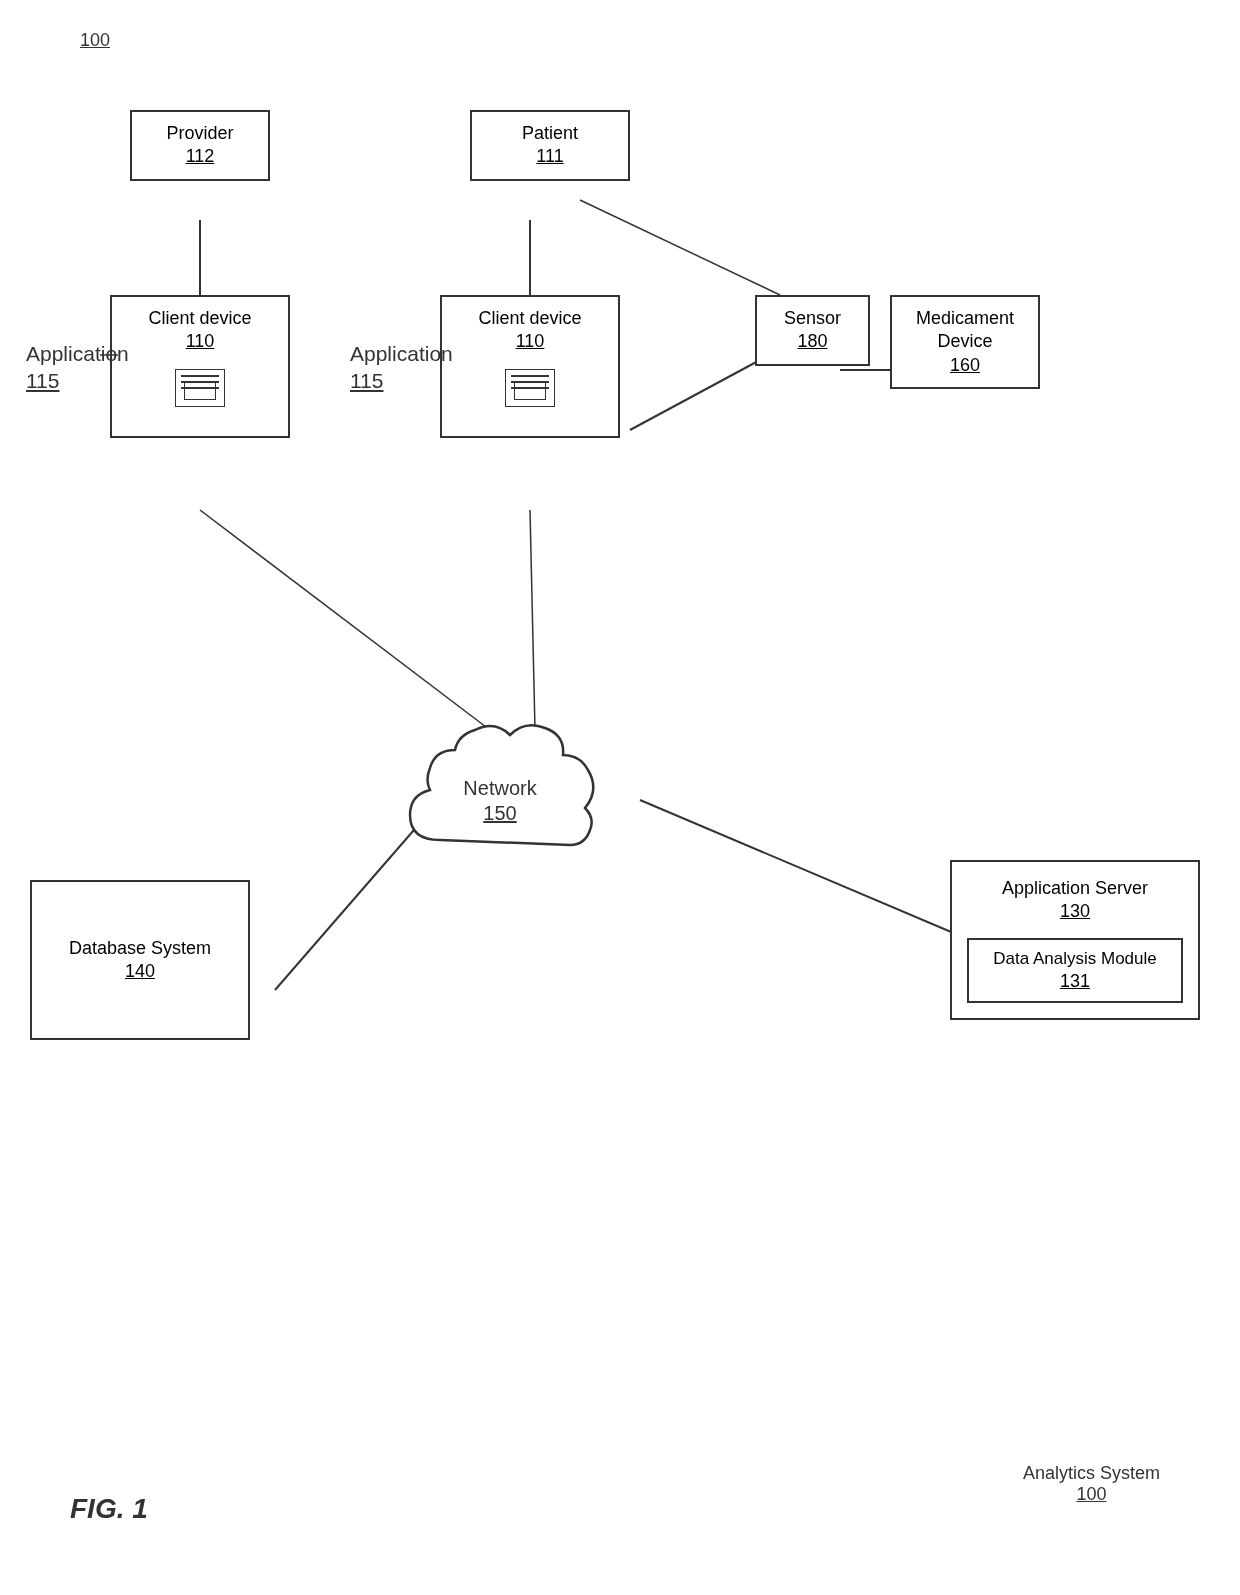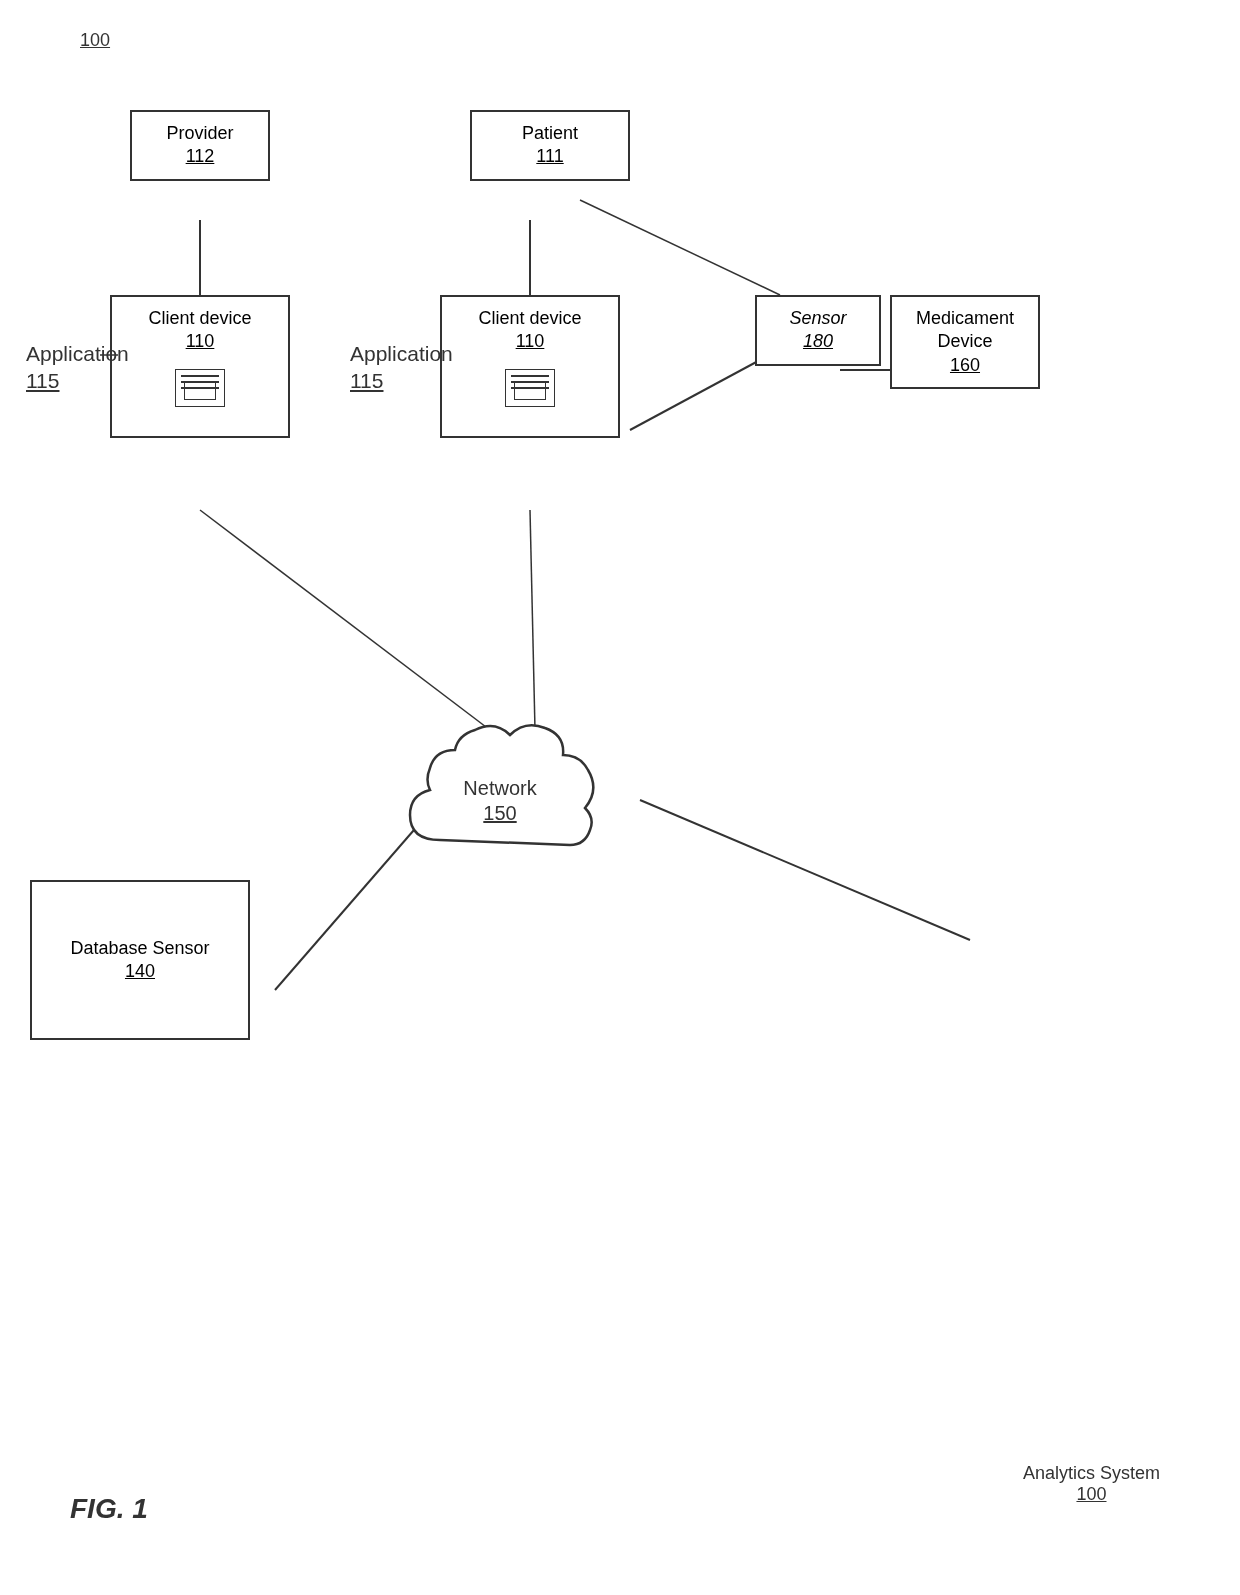--- a/index.html
+++ b/index.html
@@ -179,21 +179,21 @@
     <div class="client-device-inner">
       <div class="screen-icon"></div>
     </div>
   </div>
 
   <div class="node-label-outside" style="top:340px; left:350px;">
     <span>Application</span><br>
     <span class="num">115</span>
   </div>
 
-  <div class="node-box" style="top:295px; left:755px; width:126px;font-style:italic;">
+  <div class="node-box" style="top:295px; left:755px; width:115px;">
     <span class="label">Sensor</span>
     <span class="number">180</span>
   </div>
 
   <div class="node-box" style="top:295px; left:890px; width:150px;">
     <span class="label">Medicament Device</span>
     <span class="number">160</span>
   </div>
 
   <div style="position:absolute; top:700px; left:380px; width:240px; height:175px;">
@@ -213,24 +213,33 @@
                Q 215,118 210,130
                Q 205,145 190,145
                Z" fill="#fff" stroke="#333" stroke-width="2.5"></path>
 
       <text x="120" y="95" text-anchor="middle" font-size="20" font-family="Arial" fill="#333">Network</text>
       <text x="120" y="120" text-anchor="middle" font-size="20" font-family="Arial" fill="#333" text-decoration="underline">150</text>
     </svg>
   </div>
 
   <div class="node-box" style="top:880px; left:30px; width:220px; height:160px; display:flex; flex-direction:column; justify-content:center; align-items:center;">
-    <span class="label">Database Sensor</span>
+    <span class="label">Database System</span>
     <span class="number">140</span>
   </div>
 
+  <div class="node-box" style="top:860px; left:950px; width:250px; padding:15px 15px 15px 15px;">
+    <span class="label">Application Server</span>
+    <span class="number">130</span>
+
+    <div class="nested-box" style="position:relative; margin-top:14px; width:100%;">
+      <span>Data Analysis Module</span><br>
+      <span class="number">131</span>
+    </div>
+  </div>
 
   <div class="fig-label" style="bottom:70px; left:70px;">FIG. 1</div>
 
   <div class="analytics-label" style="bottom:90px; right:80px;">
     <span>Analytics System</span><br>
     <span class="num">100</span>
   </div>
 
 </div>
 

